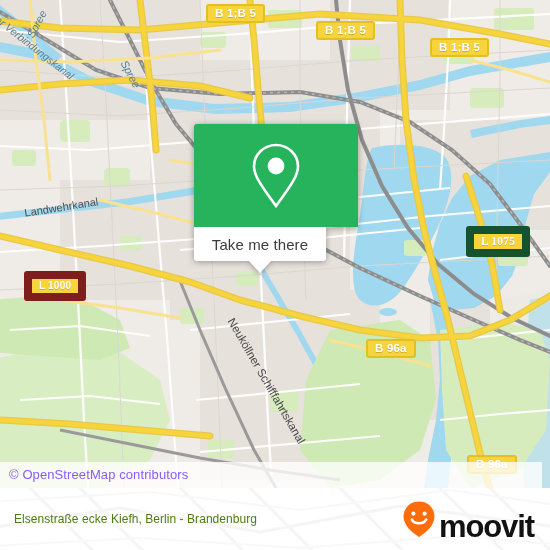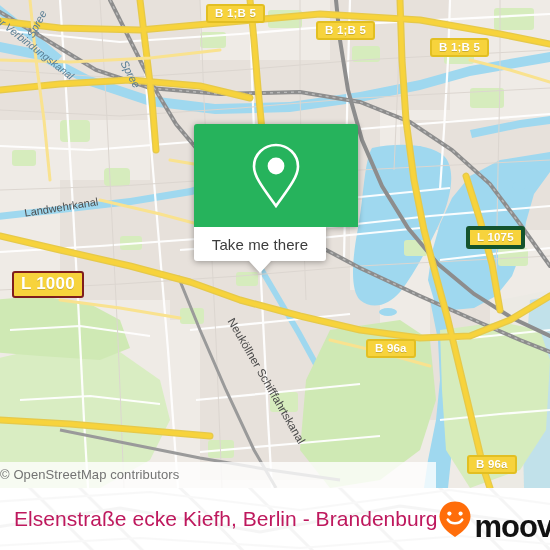--- a/index.html
+++ b/index.html
@@ -23,26 +23,27 @@
     width: 550px; height: 488px;
     overflow: hidden;
     background: #efebe6;
   }
   #map svg { display: block; }
 
   
   #attribution {
     position: absolute;
     left: 0; bottom: 0;
-    width: 436px;
+    width: 542px;
     height: 26px;
     line-height: 26px;
     background: rgba(255,255,255,0.78);
     font-size: 13px;
-    color: #737373;
+    color: #8b5cf6;
+    padding-left: 9px;
     letter-spacing: 0.1px;
     z-index: 40;
   }
 
   
   #popup {
     position: absolute;
     left: 194px; top: 124px;
     width: 164px;
     z-index: 30;
@@ -98,22 +99,22 @@
     pointer-events: none;
   }
   #footer-inner {
     position: relative;
     width: 550px; height: 62px;
     display: flex;
     align-items: center;
     padding: 0 14px 0 14px;
   }
   #footer-title {
-    font-size: 21px;
-    color: #be185d;
+    font-size: 12px;
+    color: #4d7c0f;
     white-space: nowrap;
     letter-spacing: 0.05px;
     flex: 1 1 auto;
   }
   #brand {
     display: flex;
     align-items: center;
     gap: 2px;
     flex: 0 0 auto;
     margin-right: 2px;
@@ -305,22 +306,22 @@
       <span style="position:absolute;left:116px;top:68px;transform:rotate(62deg);font-size:11px;color:#5a7f95;font-style:italic;">Spree</span>
       <span style="position:absolute;left:-58px;top:26px;transform:rotate(38deg);font-size:10.5px;color:#5a7f95;font-style:italic;white-space:nowrap;">rlottenburger Verbindungskanal</span>
       <span style="position:absolute;left:24px;top:201px;transform:rotate(-9deg);font-size:11px;color:#4f4f4f;white-space:nowrap;">Landwehrkanal</span>
       <span style="position:absolute;left:236px;top:316px;transform:rotate(60deg);transform-origin:left top;font-size:11.5px;color:#4a4a4a;white-space:nowrap;">Neuköllner Schifffahrtskanal</span>
     </div>
 
     <div style="position:absolute;left:0;top:0;width:550px;height:488px;pointer-events:none;z-index:20;padding-left:23px;">
       <span class="shield" style="position:absolute;left:206px;top:4px;background:#f7d33c;border:2px solid #e2bf22;color:#ffffff;font-size:11.5px;font-weight:bold;padding:1px 7px 2px;border-radius:3px;letter-spacing:0.2px;text-shadow:0 1px 0 rgba(0,0,0,0.18);">B 1;B 5</span>
       <span class="shield" style="position:absolute;left:316px;top:21px;background:#f7d33c;border:2px solid #e2bf22;color:#ffffff;font-size:11.5px;font-weight:bold;padding:1px 7px 2px;border-radius:3px;letter-spacing:0.2px;text-shadow:0 1px 0 rgba(0,0,0,0.18);">B 1;B 5</span>
       <span class="shield" style="position:absolute;left:430px;top:38px;background:#f7d33c;border:2px solid #e2bf22;color:#ffffff;font-size:11.5px;font-weight:bold;padding:1px 7px 2px;border-radius:3px;letter-spacing:0.2px;text-shadow:0 1px 0 rgba(0,0,0,0.18);">B 1;B 5</span>
-      <span class="shield" style="position:absolute;left:466px;top:226px;background:#f7d33c;border:4px solid #14532d;color:#ffffff;font-size:11.5px;font-weight:bold;padding:1px 7px 2px;border-radius:3px;letter-spacing:0.2px;text-shadow:0 1px 0 rgba(0,0,0,0.18);">L 1075</span>
-      <span class="shield" style="position:absolute;left:12px;top:271px;background:#f7d33c;border:2px solid #7f1d1d;color:#ffffff;font-size:17px;font-weight:bold;padding:1px 7px 2px;border-radius:3px;letter-spacing:0.2px;text-shadow:0 1px 0 rgba(0,0,0,0.18);">L 1000</span>
+      <span class="shield" style="position:absolute;left:466px;top:226px;background:#f7d33c;border:8px solid #14532d;color:#ffffff;font-size:11.5px;font-weight:bold;padding:1px 7px 2px;border-radius:3px;letter-spacing:0.2px;text-shadow:0 1px 0 rgba(0,0,0,0.18);font-family:Liberation Serif, serif;">L 1075</span>
+      <span class="shield" style="position:absolute;left:24px;top:271px;background:#f7d33c;border:8px solid #7f1d1d;color:#ffffff;font-size:10px;font-weight:bold;padding:1px 7px 2px;border-radius:3px;letter-spacing:0.2px;text-shadow:0 1px 0 rgba(0,0,0,0.18);">L 1000</span>
       <span class="shield" style="position:absolute;left:366px;top:339px;background:#f7d33c;border:2px solid #e2bf22;color:#ffffff;font-size:11.5px;font-weight:bold;padding:1px 7px 2px;border-radius:3px;letter-spacing:0.2px;text-shadow:0 1px 0 rgba(0,0,0,0.18);">B 96a</span>
       <span class="shield" style="position:absolute;left:467px;top:455px;background:#f7d33c;border:2px solid #e2bf22;color:#ffffff;font-size:11.5px;font-weight:bold;padding:1px 7px 2px;border-radius:3px;letter-spacing:0.2px;text-shadow:0 1px 0 rgba(0,0,0,0.18);">B 96a</span>
     </div>
 
     <div id="attribution">© OpenStreetMap contributors</div>
   </div>
 
   <div id="popup">
     <div id="popup-green">
       <svg width="54" height="70" viewBox="0 0 54 70">

